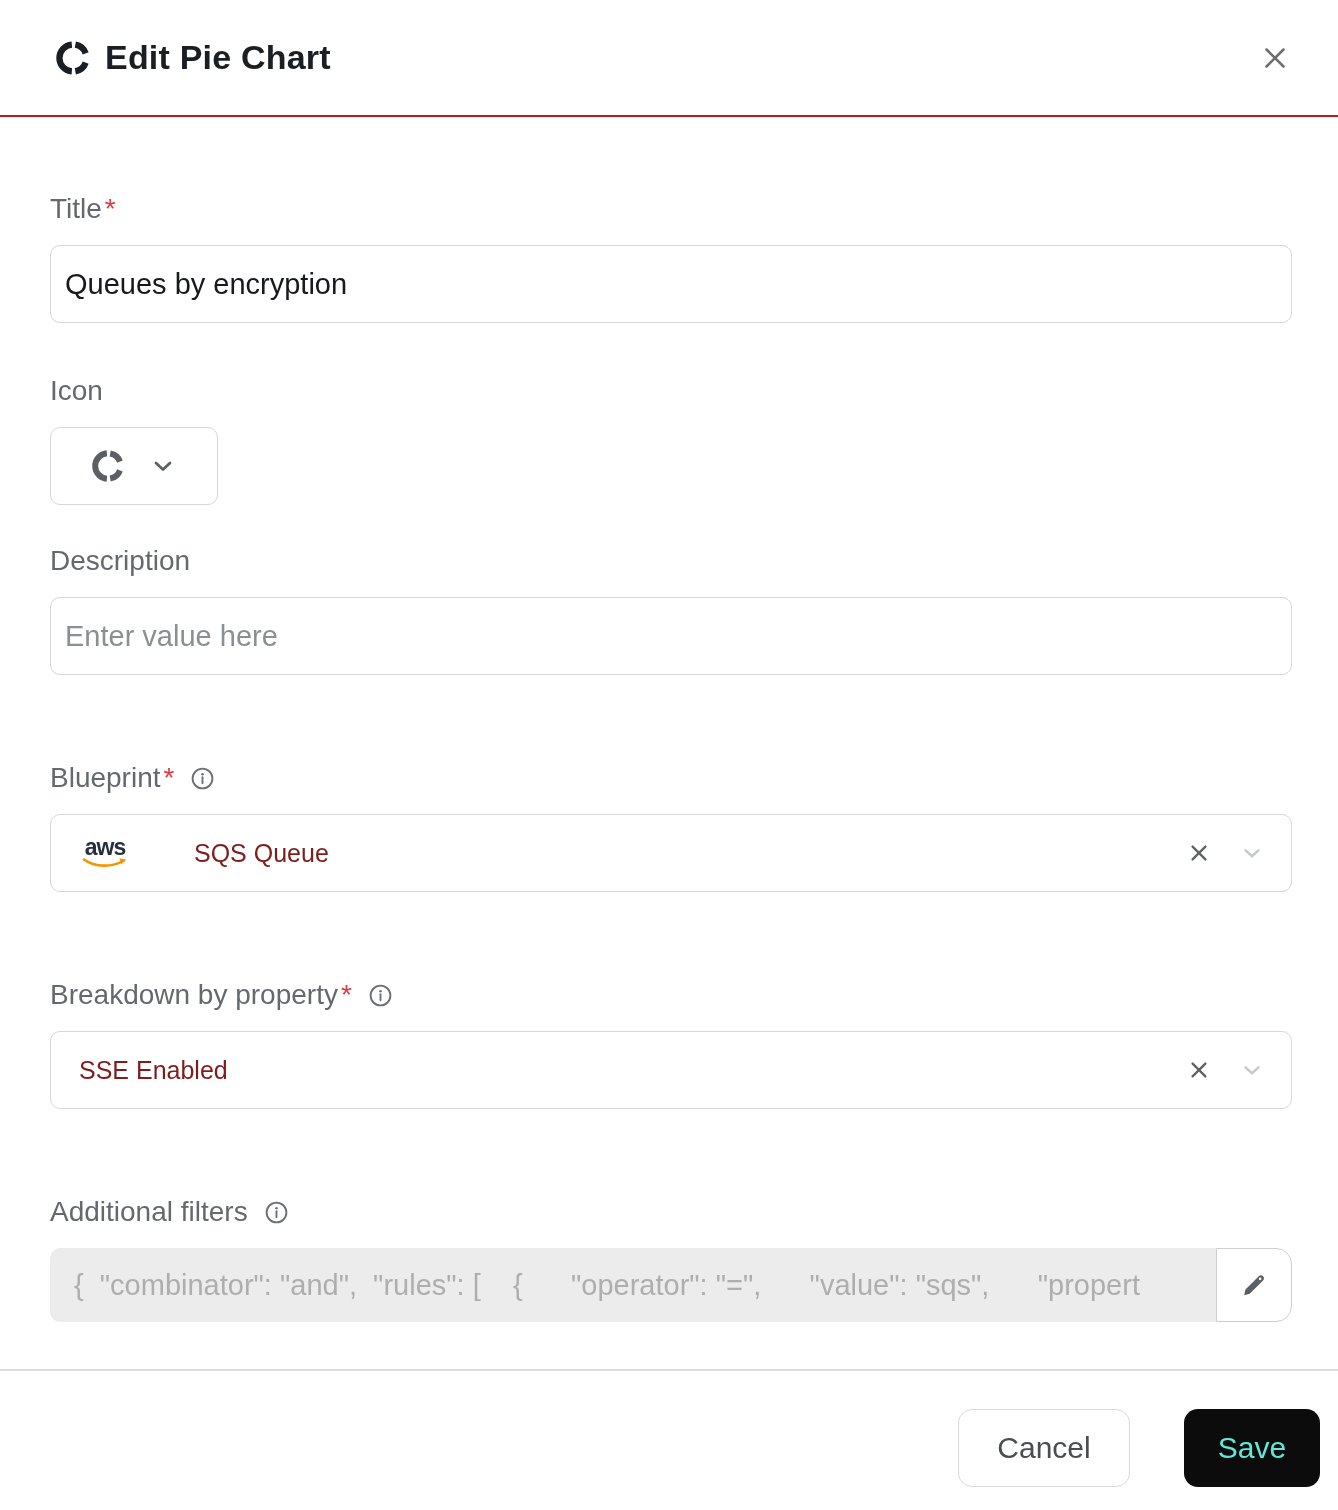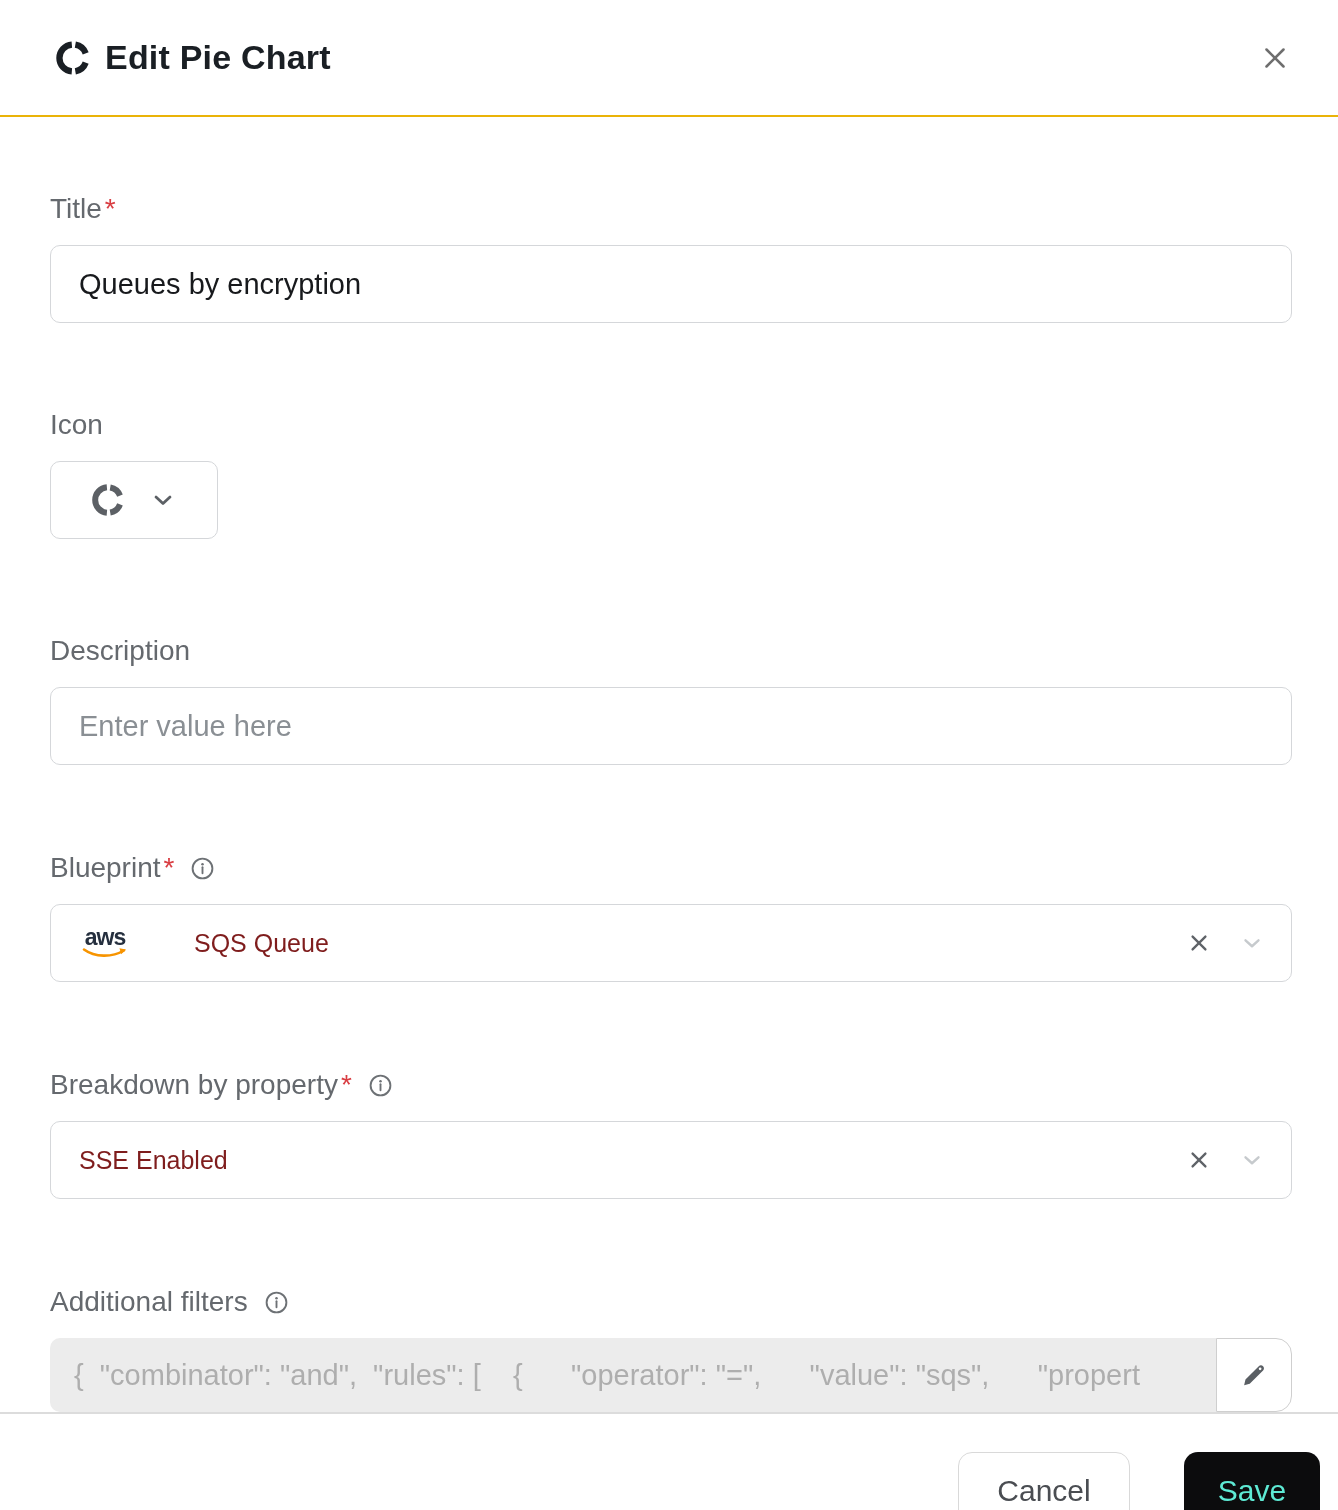--- a/index.html
+++ b/index.html
@@ -10,21 +10,21 @@
     color: #17191c;
     display: flex; flex-direction: column;
     overflow: hidden;
   }
 
   
   .modal-header {
     flex: 0 0 117px;
     display: flex; align-items: center;
     padding: 0 40px 0 55px;
-    border-bottom: 2px solid #eab308;
+    border-bottom: 2px solid #b91c1c;
   }
   .header-pie-icon { width: 36px; height: 36px; color: #1a1f24; }
   .modal-title {
     margin-left: 14px;
     font-size: 34px; font-weight: 700; color: #1a1f24; letter-spacing: 0.2px;
   }
   .close-btn {
     margin-left: auto;
     width: 46px; height: 46px;
     display: flex; align-items: center; justify-content: center;
@@ -37,28 +37,28 @@
   .field-label-row {
     display: flex; align-items: center;
     font-size: 28px; color: #65696e; margin-bottom: 20px;
   }
   .required-mark { color: #d93d42; margin-left: 3px; font-size: 28px; }
   .info-icon { margin-left: 16px; color: #6d7175; display: inline-flex; }
 
   .text-input {
     width: 100%; height: 78px;
     border: 1.5px solid #d5d7da; border-radius: 10px;
-    padding: 0 28px; font-size: 29px; color: #17191c;
+    padding: 0 14px; font-size: 29px; color: #17191c;
     font-family: inherit; outline: none; background: #fff;
   }
   .text-input::placeholder { color: #8a8f94; opacity: 1; }
 
   .section { margin-top: 87px; }
-  .section-icon { margin-top: 86px; }
-  .section-description { margin-top: 96px; }
+  .section-icon { margin-top: 52px; }
+  .section-description { margin-top: 40px; }
 
   
   .icon-picker {
     width: 168px; height: 78px;
     border: 1.5px solid #d5d7da; border-radius: 10px;
     background: #fff; cursor: pointer;
     display: flex; align-items: center; justify-content: center; gap: 24px;
   }
   .icon-picker .pie-glyph { width: 34px; height: 34px; color: #5c6065; }
   .icon-picker .chev { color: #5c6065; }

